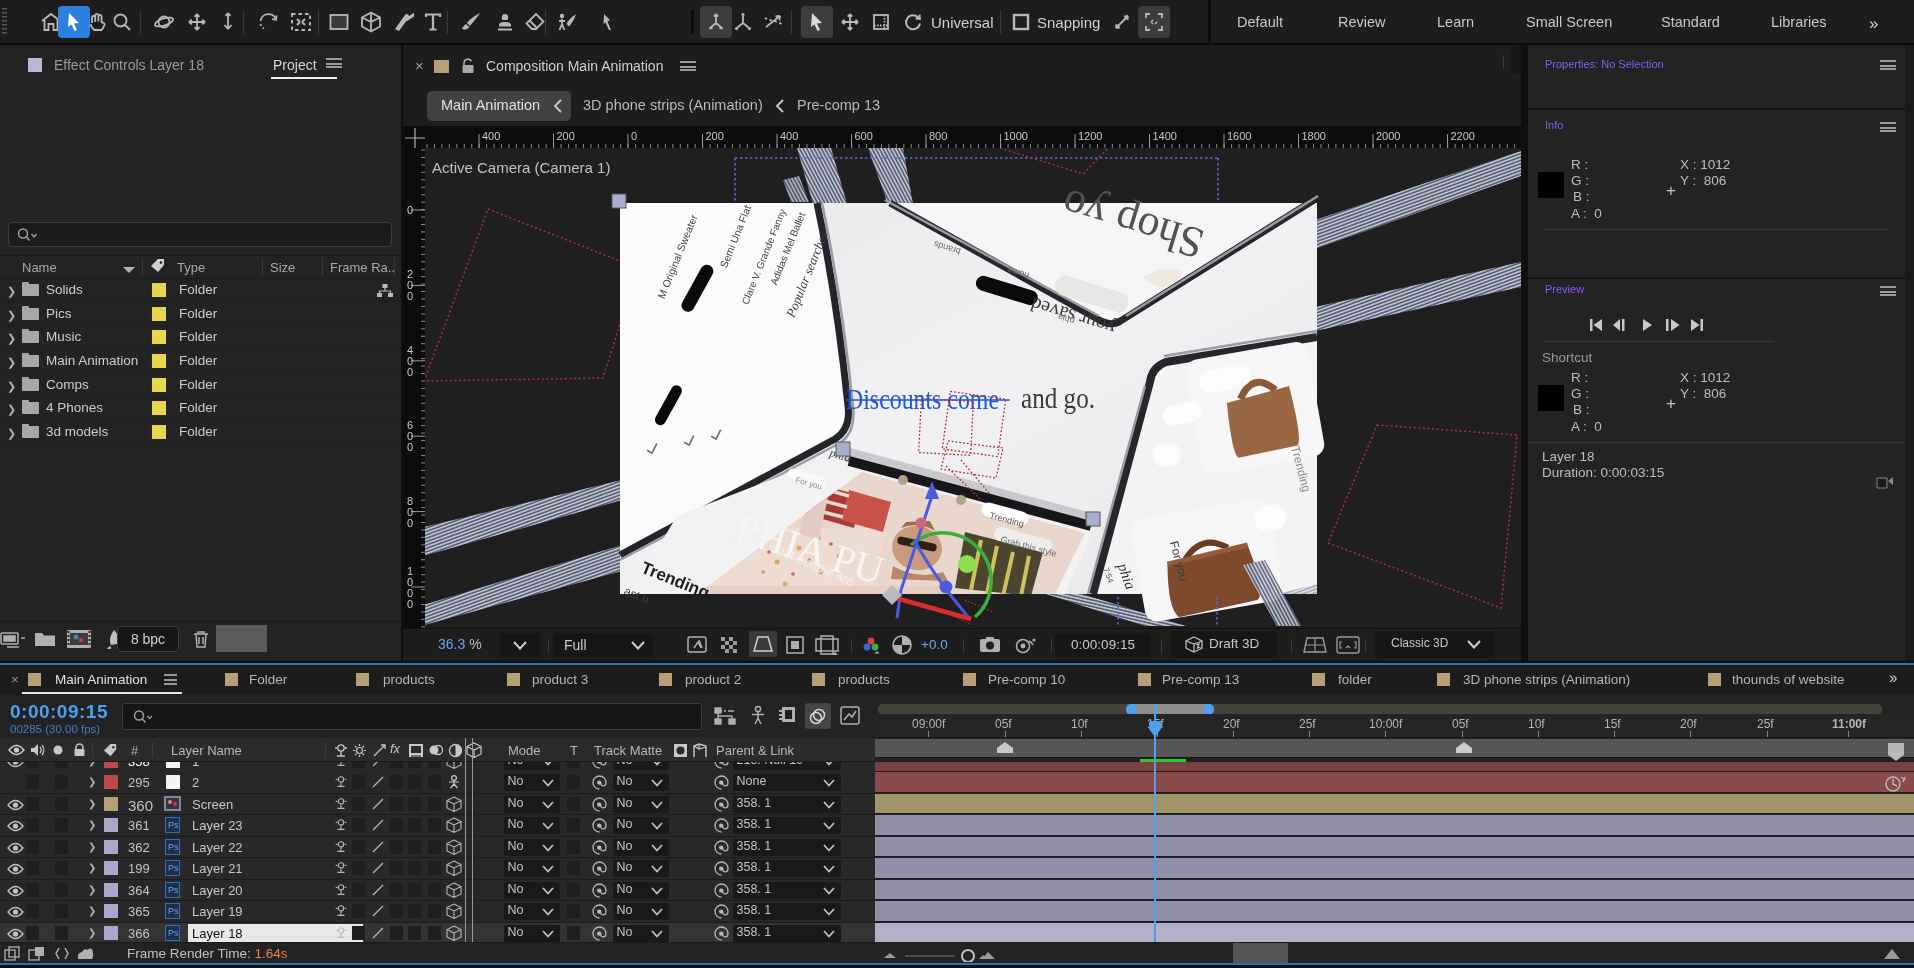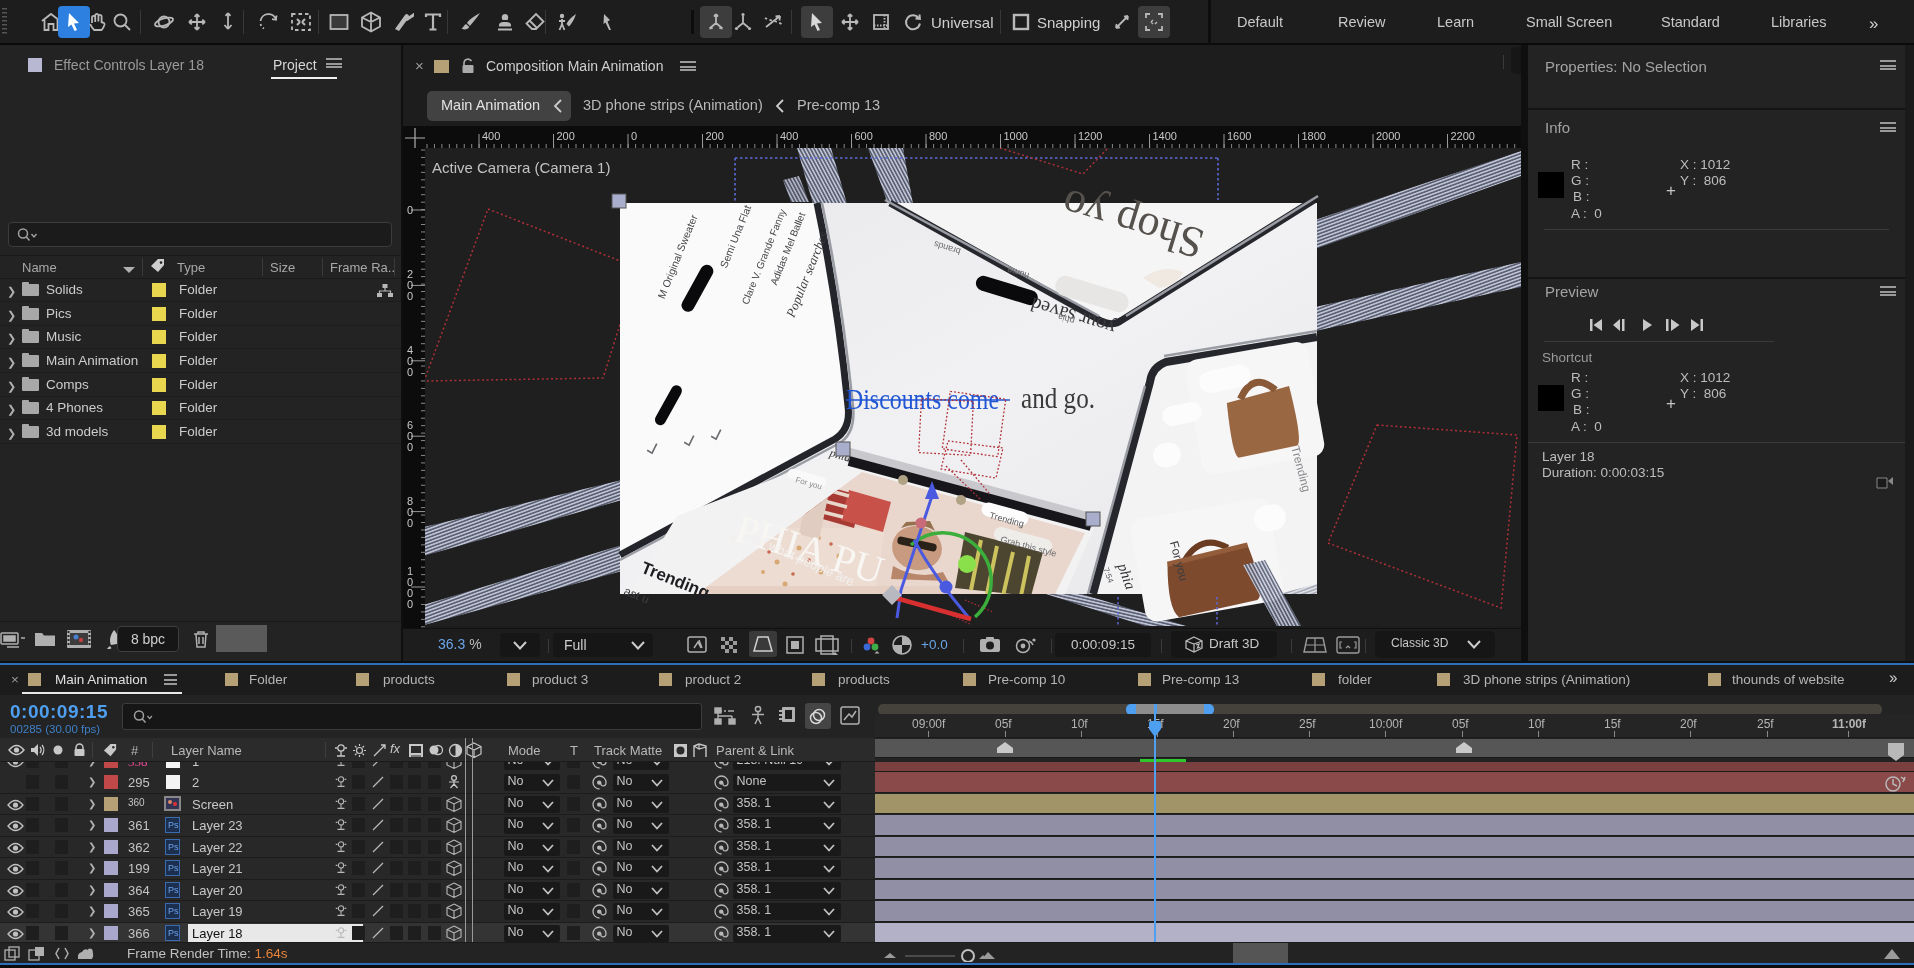--- a/index.html
+++ b/index.html
@@ -28,21 +28,21 @@
 .folder-ic:before{content:"";position:absolute;left:0;top:-2px;width:7px;height:3px;background:#a8a8a8;border-radius:1px 1px 0 0;}
 .lname{position:absolute;left:46px;top:3px;color:#cccccc;font-size:13.5px;}
 .ylab{position:absolute;left:152px;top:4px;width:14px;height:14px;background:#e8d64f;}
 .ltype{position:absolute;left:179px;top:3px;color:#cccccc;font-size:13.5px;}
 
 #cpanel{left:403px;top:45px;width:1118px;height:616px;background:#1d1d1d;}
 #cviewport{position:absolute;left:22px;top:103px;width:1096px;height:478px;background:#1f1f1f;overflow:hidden;}
 
 #rpanel{left:1528px;top:45px;width:377px;height:616px;background:#232323;}
 #rstrip{left:1905px;top:45px;width:9px;height:616px;background:#1a1a1a;}
-.rhead{color:#a3a3a3;font-size:15px;}
+.rhead{color:#8b5cf6;font-size:11px;}
 .rlabel{color:#bdbdbd;font-size:13.5px;}
 .burger{position:absolute;width:16px;height:10px;border-top:2px solid #9a9a9a;border-bottom:2px solid #9a9a9a;}
 .burger:before{content:"";position:absolute;left:0;top:3px;width:16px;height:2px;background:#9a9a9a;}
 
 #timeline{left:0;top:663px;width:1914px;height:305px;background:#232323;border-top:2px solid #2d6fb8;}
 #ttabs{position:absolute;left:0;top:0;width:1914px;height:30px;background:#1c1c1c;}
 .ttab-sq{position:absolute;top:8px;width:13px;height:13px;background:#b5a175;}
 .ttab-tx{position:absolute;top:7px;color:#b5b5b5;font-size:13.5px;}
 .thead{color:#b8b8b8;font-size:13px;}
 .trow{position:absolute;left:0;width:875px;height:21px;background:#272727;border-bottom:1px solid #1c1c1c;}
@@ -1225,21 +1225,21 @@
 <div class="trow" style="top:97px;height:10.5px;background:#282828;overflow:hidden;">
         <div class="abs" style="left:0;top:-11px;width:875px;height:21px;">
 <svg class="abs" style="left:7px;top:5px" width="17" height="12" viewBox="0 0 17 12">
             <path d="M1 6 Q8.5 -3 16 6 Q8.5 15 1 6 Z" fill="none" stroke="#c0c0c0" stroke-width="1.3"></path>
             <circle cx="8.5" cy="6" r="2.6" fill="#c0c0c0"></circle>
           </svg>
 <div class="abs" style="left:26px;top:3px;width:13px;height:14px;background:#1e1e1e;"></div>
 <div class="abs" style="left:55px;top:3px;width:13px;height:14px;background:#1e1e1e;"></div>
 <div class="abs" style="left:88px;top:4px;color:#b0b0b0;font-size:10px;">❯</div>
 <div class="abs" style="left:104px;top:3px;width:14px;height:14px;background:#c04848;"></div>
-<div class="abs" style="left:128px;top:3px;color:#ec4899;font-size:13px;font-family:Liberation Serif, serif;">358</div>
+<div class="abs" style="left:128px;top:3px;color:#ffffff;font-size:13px;">358</div>
 <div class="abs" style="left:166px;top:3px;width:14px;height:14px;background:#f4f4f4;"></div>
 <div class="abs" style="left:192px;top:3px;color:#c8c8c8;font-size:13px;">1</div>
 <svg class="abs" style="left:334px;top:3px" width="14" height="14" viewBox="0 0 16 16">
             <g stroke="#b8b8b8" fill="none" stroke-width="1.2">
               <circle cx="8" cy="5" r="3"></circle>
               <path d="M8 8 v5 M4 13 h8 M2 5 h2 M12 5 h2"></path>
             </g>
           </svg>
 <div class="abs" style="left:352px;top:3px;width:13px;height:14px;background:#1e1e1e;"></div>
 <svg class="abs" style="left:371px;top:3px" width="14" height="14">
@@ -1321,21 +1321,21 @@
 <div class="tbar" style="top:107px;height:20.5px;background:#8a4a4a;border-bottom:1px solid #1c1c1c;"></div>
 <div class="trow" style="top:128.5px;height:21.5px;background:#282828;">
 <svg class="abs" style="left:7px;top:5px" width="17" height="12" viewBox="0 0 17 12">
           <path d="M1 6 Q8.5 -3 16 6 Q8.5 15 1 6 Z" fill="none" stroke="#c0c0c0" stroke-width="1.3"></path>
           <circle cx="8.5" cy="6" r="2.6" fill="#c0c0c0"></circle>
         </svg>
 <div class="abs" style="left:26px;top:3px;width:13px;height:14px;background:#1e1e1e;"></div>
 <div class="abs" style="left:55px;top:3px;width:13px;height:14px;background:#1e1e1e;"></div>
 <div class="abs" style="left:88px;top:4px;color:#b0b0b0;font-size:10px;">❯</div>
 <div class="abs" style="left:104px;top:3px;width:14px;height:14px;background:#b5a175;"></div>
-<div class="abs" style="left:128px;top:3px;color:#c4c4c4;font-size:10px;">360</div>
+<div class="abs" style="left:128px;top:3px;color:#c4c4c4;font-size:15px;">360</div>
 <div class="abs" style="left:164px;top:2px;width:17px;height:15px;background:#888;">
           <div style="position:absolute;left:2px;top:2px;width:13px;height:11px;background:#335;"></div>
           <div style="position:absolute;left:4px;top:4px;width:4px;height:4px;background:#d86;border-radius:2px;"></div>
           <div style="position:absolute;left:9px;top:6px;width:4px;height:4px;background:#d33;border-radius:2px;"></div>
         </div>
 <div class="abs" style="left:192px;top:3px;color:#c8c8c8;font-size:13px;">Screen</div>
 <svg class="abs" style="left:334px;top:3px" width="14" height="14" viewBox="0 0 16 16">
           <g stroke="#b8b8b8" fill="none" stroke-width="1.2">
             <circle cx="8" cy="5" r="3"></circle>
             <path d="M8 8 v5 M4 13 h8 M2 5 h2 M12 5 h2"></path>

